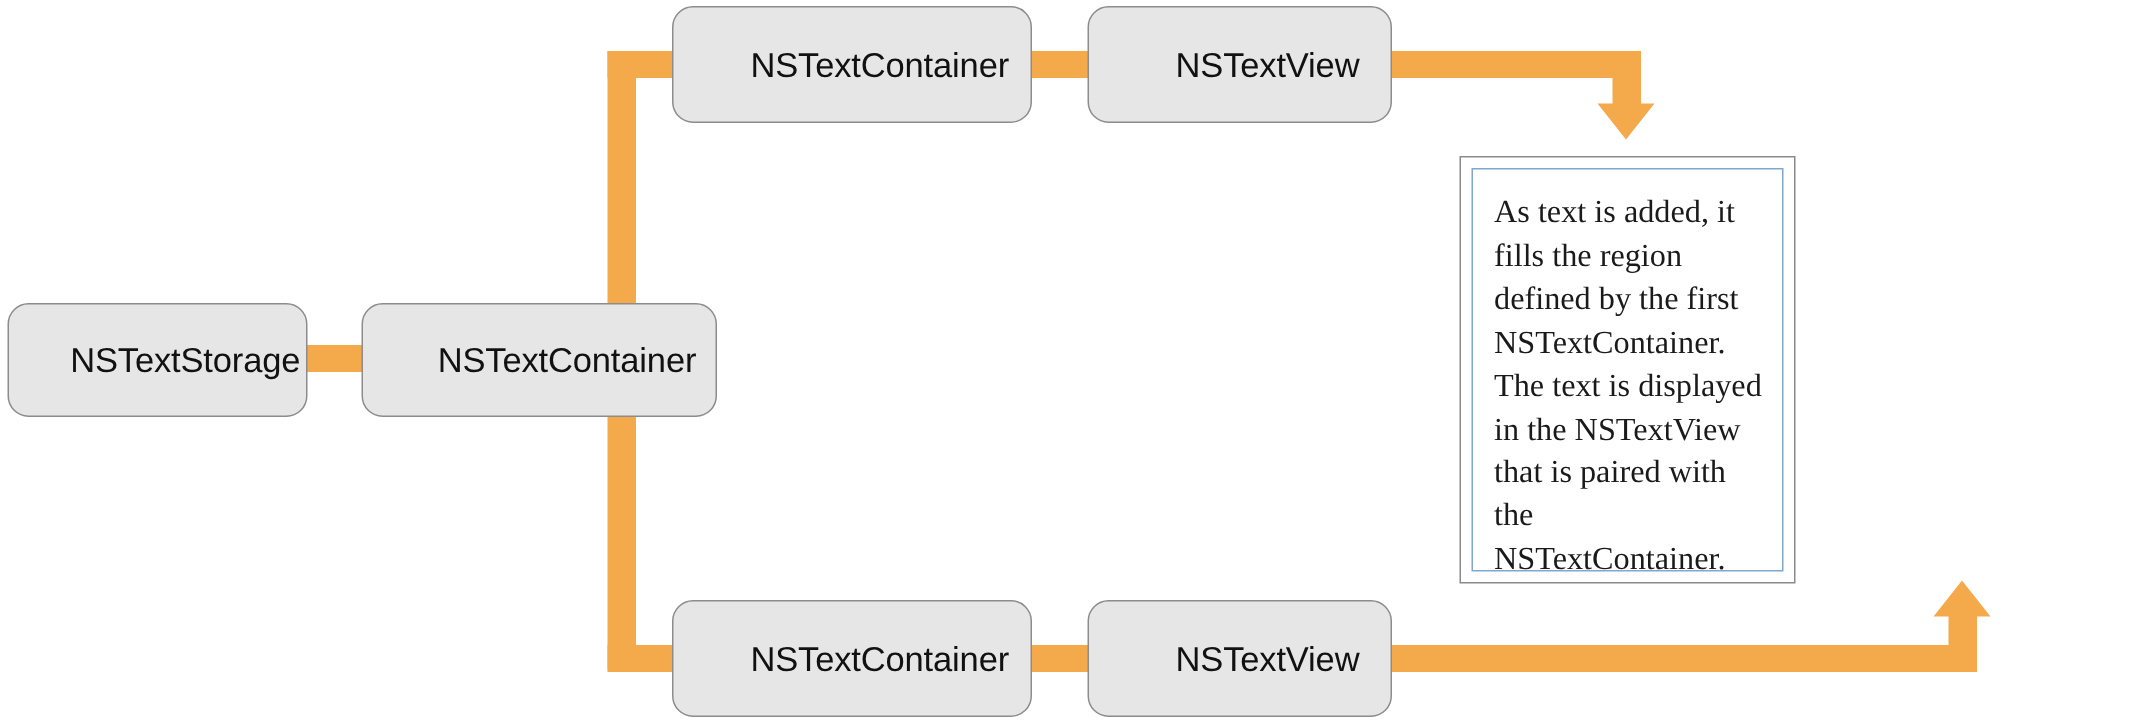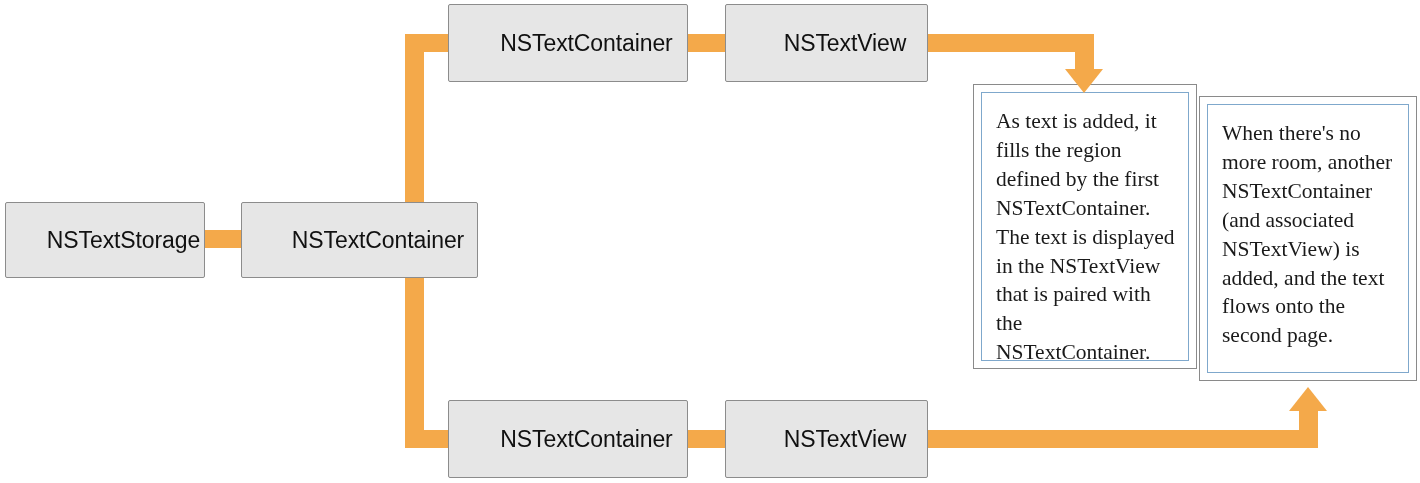--- a/index.html
+++ b/index.html
@@ -17,21 +17,21 @@
     background: #ffffff;
     overflow: hidden;
   }
 
   
   .node {
     position: absolute;
     box-sizing: border-box;
     background: #e6e6e6;
     border: 1.5px solid #8c8c8c;
-    border-radius: 2px;
+    border-radius: 14px;
     display: flex;
     align-items: center;
     justify-content: center;
     color: #111111;
     font-size: 23px;
     font-family: "Liberation Sans", sans-serif;
     letter-spacing: -0.1px;
     z-index: 5;
     padding-left: 37px;
   }
@@ -131,25 +131,20 @@
   </div>
 
   <div class="node" style="left:448px; top:400px; width:240px; height:78px;">
     <span>NSTextContainer</span>
   </div>
 
   <div class="node" style="left:725px; top:400px; width:203px; height:78px;">
     <span>NSTextView</span>
   </div>
 
-  <div class="page" style="left:973px; top:84px; width:224px; height:285px;">
+  <div class="page" style="left:973px; top:104px; width:224px; height:285px;">
     <div class="page-inner">
       <div class="page-text">As text is added, it fills the region defined by the first NSTextContainer. The text is displayed in the NSTextView that is paired with the NSTextContainer.</div>
     </div>
   </div>
 
-  <div class="page" style="left:1199px; top:96px; width:218px; height:285px;">
-    <div class="page-inner">
-      <div class="page-text">When there's no more room, another NSTextContainer (and associated NSTextView) is added, and the text flows onto the second page.</div>
-    </div>
-  </div>
 
 </div>
 
 </body></html>

